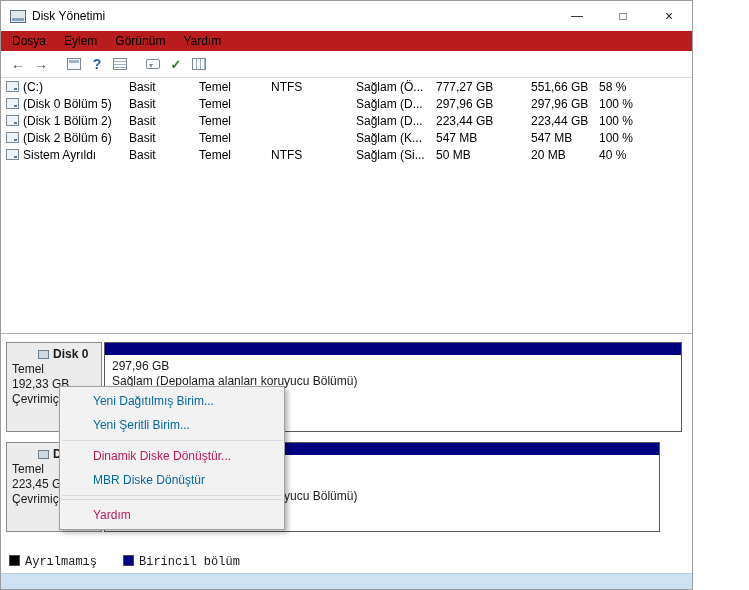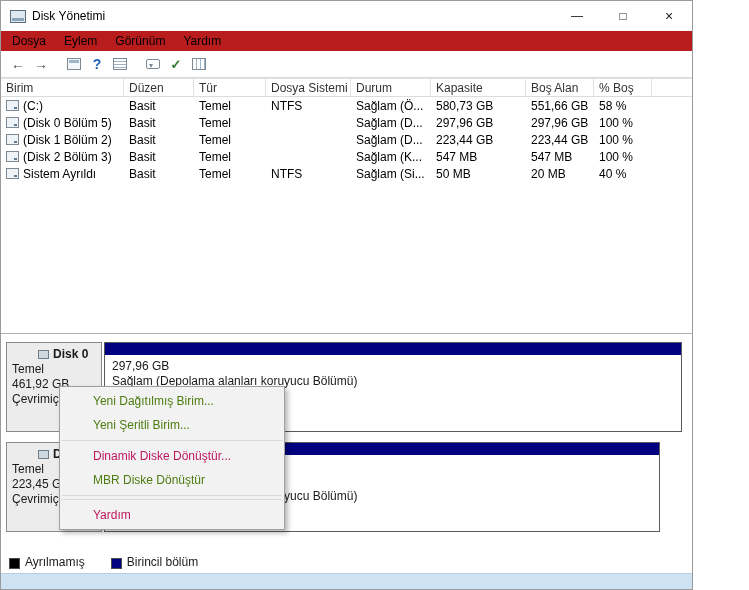--- a/index.html
+++ b/index.html
@@ -76,26 +76,26 @@
   .part-band { height:12px; background:#000080; }
   .part-text { padding:4px 7px 0 7px; line-height:15px; white-space:nowrap; }
   .part-name { font-weight:bold; }
   .part-text.only-status { padding-top:34px; }
 
   
   .context-menu { position:absolute; left:58px; top:385px; width:226px;
     background:#f2f2f2; border:1px solid #a0a0a0;
     box-shadow:3px 3px 5px rgba(0,0,0,0.28); padding:2px 0; z-index:50; }
   .cm-item { height:24px; line-height:24px; padding-left:33px; color:#be185d; white-space:nowrap; }
-  .cm-item.disabled { color:#4d7c0f; }
+  .cm-item.disabled { color:#0369a1; }
   .cm-sep { height:1px; background:#d9d9d9; margin:3px 2px; }
 
   
   .legend { height:26px; display:flex; align-items:center; padding-left:8px; background:#fff; }
-  .legend-item { display:flex; align-items:flex-end; margin-right:26px; }
+  .legend-item { display:flex; align-items:flex-start; margin-right:26px;font-family:Liberation Mono, monospace; }
   .swatch { width:11px; height:11px; border:1px solid #4a4a4a; margin-right:5px; flex:0 0 auto; }
   .swatch.unallocated { background:#000000; }
   .swatch.primary { background:#000080; }
 
   
   .statusbar { position:absolute; left:0; right:0; bottom:0; height:16px; background:#cde3f3;
     border-top:1px solid #b9cfe0; }
 </style>
 </head>
 <body>
@@ -134,42 +134,31 @@
     <span class="tb-icon">
         <span class="bubble"></span>
       </span>
     <span class="tb-icon check-glyph">✓</span>
     <span class="tb-icon">
         <span class="icon-box grid"></span>
       </span>
   </div>
 
   <div class="top-pane">
-    <div class="header-row">
-      <span class="hcell c1">Birim</span>
-      <span class="hcell c2">Düzen</span>
-      <span class="hcell c3">Tür</span>
-      <span class="hcell c4">Dosya Sistemi</span>
-      <span class="hcell c5">Durum</span>
-      <span class="hcell c6">Kapasite</span>
-      <span class="hcell c7">Boş Alan</span>
-      <span class="hcell c8">% Boş</span>
-      <span class="hcell cfill"></span>
-    </div>
 
     <div class="data-row">
       <span class="cell c1 vol-cell">
           <span class="vol-icon"></span>
           <span>(C:)</span>
         </span>
       <span class="cell c2">Basit</span>
       <span class="cell c3">Temel</span>
       <span class="cell c4">NTFS</span>
       <span class="cell c5">Sağlam (Ö...</span>
-      <span class="cell c6">580,73 GB</span>
+      <span class="cell c6">777,27 GB</span>
       <span class="cell c7">551,66 GB</span>
       <span class="cell c8">58 %</span>
     </div>
 
     <div class="data-row">
       <span class="cell c1 vol-cell">
           <span class="vol-icon"></span>
           <span>(Disk 0 Bölüm 5)</span>
         </span>
       <span class="cell c2">Basit</span>
@@ -191,21 +180,21 @@
       <span class="cell c4"></span>
       <span class="cell c5">Sağlam (D...</span>
       <span class="cell c6">223,44 GB</span>
       <span class="cell c7">223,44 GB</span>
       <span class="cell c8">100 %</span>
     </div>
 
     <div class="data-row">
       <span class="cell c1 vol-cell">
           <span class="vol-icon"></span>
-          <span>(Disk 2 Bölüm 3)</span>
+          <span>(Disk 2 Bölüm 6)</span>
         </span>
       <span class="cell c2">Basit</span>
       <span class="cell c3">Temel</span>
       <span class="cell c4"></span>
       <span class="cell c5">Sağlam (K...</span>
       <span class="cell c6">547 MB</span>
       <span class="cell c7">547 MB</span>
       <span class="cell c8">100 %</span>
     </div>
 
@@ -226,21 +215,21 @@
 
   <div class="bottom-pane">
 
     <div class="disk-row d0">
       <div class="disk-head">
         <div class="disk-title">
             <span class="disk-mini-icon"></span>
             <span>Disk 0</span>
           </div>
         <div>Temel</div>
-        <div>461,92 GB</div>
+        <div>192,33 GB</div>
         <div>Çevrimiçi</div>
       </div>
       <div class="part-block p0">
         <div class="part-band"></div>
         <div class="part-text">
           <div>297,96 GB</div>
           <div>Sağlam (Depolama alanları koruyucu Bölümü)</div>
         </div>
       </div>
     </div>

